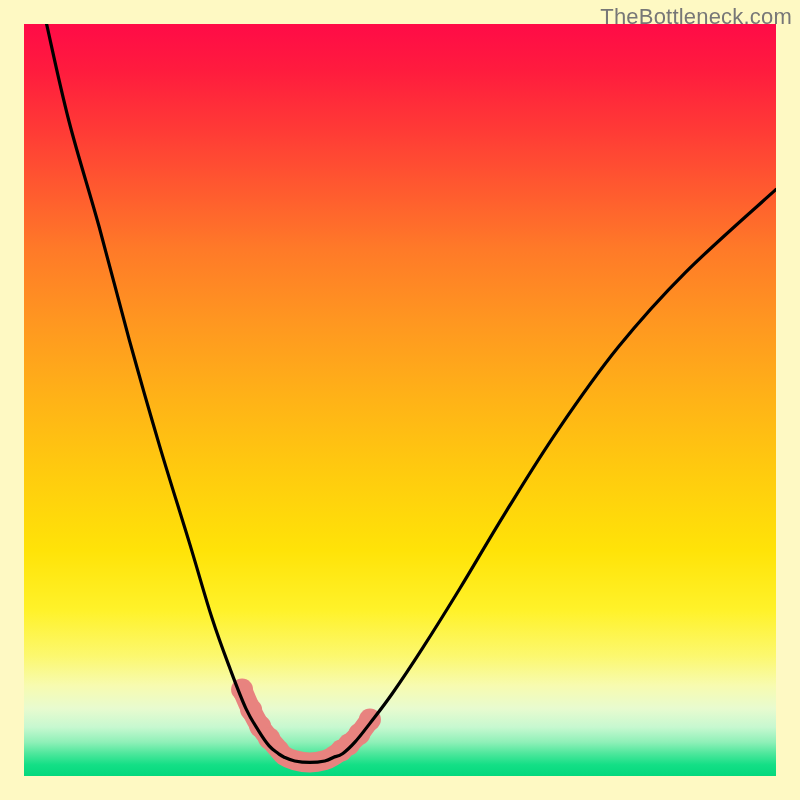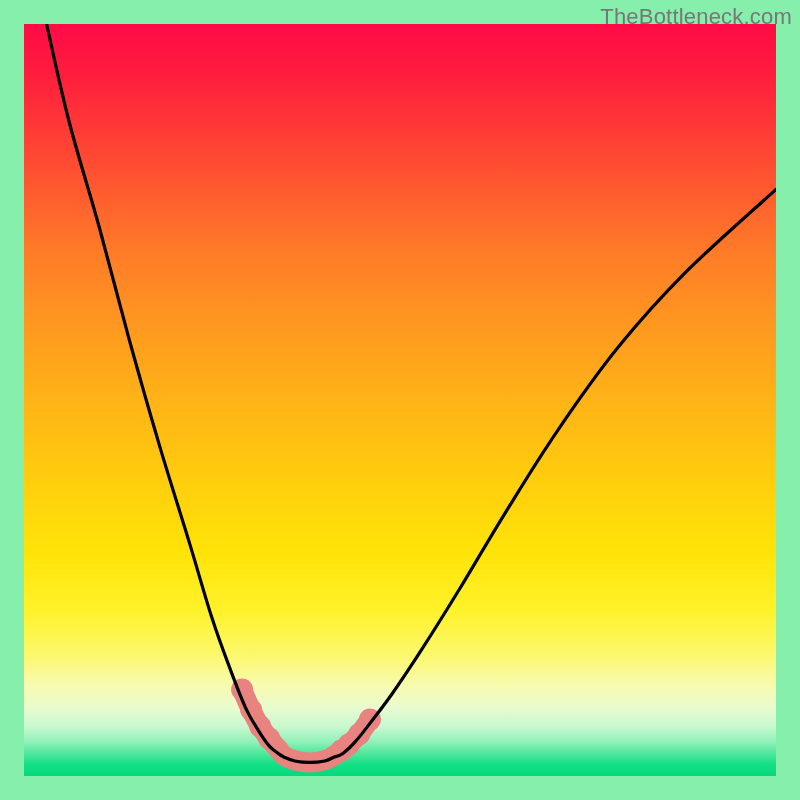--- a/index.html
+++ b/index.html
@@ -7,21 +7,21 @@
     padding: 0;
     width: 800px;
     height: 800px;
     background: #000;
     font-family: Arial, Helvetica, sans-serif;
     overflow: hidden;
   }
   .frame {
     position: absolute;
     inset: 0;
-    background: #86efac;
+    background: #fef9c3;
   }
   .plot-area {
     position: absolute;
     left: 24px;
     top: 24px;
     width: 752px;
     height: 752px;
     overflow: hidden;
   }
   .gradient {

